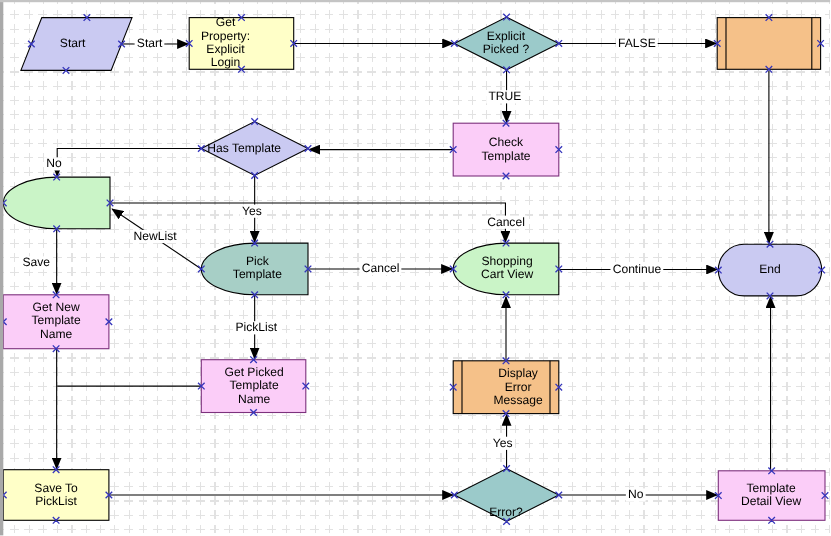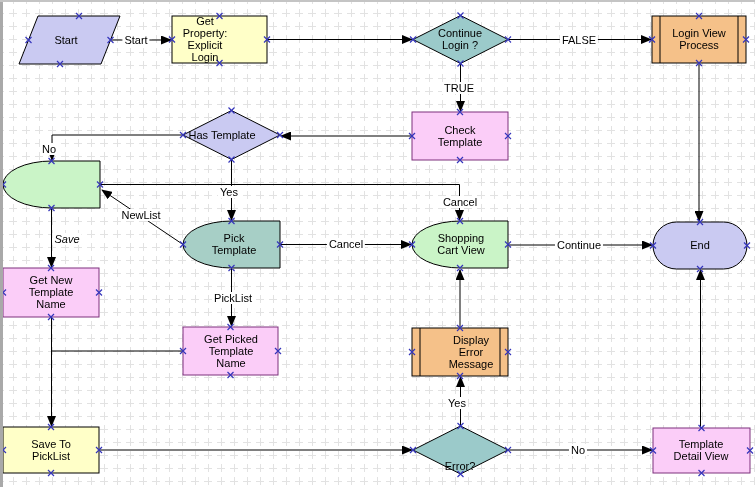--- a/index.html
+++ b/index.html
@@ -101,40 +101,39 @@
     <path class="xpts" d="M48 265l6 6m0 -6l-6 6M48 314l6 6m0 -6l-6 6M0 289.5l6 6m0 -6l-6 6M96 289.5l6 6m0 -6l-6 6"></path>
     <path class="xpts" d="M227.5 324l6 6m0 -6l-6 6M227.5 372l6 6m0 -6l-6 6M180 348l6 6m0 -6l-6 6M275 348l6 6m0 -6l-6 6"></path>
     <path class="xpts" d="M457 325l6 6m0 -6l-6 6M457 373l6 6m0 -6l-6 6M409 349l6 6m0 -6l-6 6M505 349l6 6m0 -6l-6 6"></path>
     <path class="xpts" d="M48 424l6 6m0 -6l-6 6M48 470l6 6m0 -6l-6 6M0 447l6 6m0 -6l-6 6M96 447l6 6m0 -6l-6 6"></path>
     <path class="xpts" d="M457.5 423l6 6m0 -6l-6 6M457.5 471l6 6m0 -6l-6 6M410 447l6 6m0 -6l-6 6M505 447l6 6m0 -6l-6 6"></path>
     <path class="xpts" d="M698.5 425l6 6m0 -6l-6 6M698.5 470l6 6m0 -6l-6 6M650 447.5l6 6m0 -6l-6 6M747 447.5l6 6m0 -6l-6 6"></path>
   </svg>
 
   <div class="lbl" style="left:66px;top:40px;width:60px;">Start</div>
   <div class="lbl" style="left:205px;top:39px;width:52px;">Get Property: Explicit Login</div>
-  <div class="lbl" style="left:460px;top:39px;width:52px;">Continue Login ?</div>
-  <div class="lbl" style="left:699px;top:39px;width:70px;">Login View Process</div>
+  <div class="lbl" style="left:460px;top:39px;width:52px;">Explicit Picked ?</div>
   <div class="lbl" style="left:460px;top:136px;width:56px;">Check Template</div>
   <div class="lbl" style="left:222px;top:135px;width:92px;">Has Template</div>
   <div class="lbl" style="left:234px;top:244px;width:52px;">Pick Template</div>
   <div class="lbl" style="left:461px;top:244px;width:60px;">Shopping Cart View</div>
   <div class="lbl" style="left:700px;top:245px;width:60px;">End</div>
   <div class="lbl" style="left:51px;top:292px;width:56px;">Get New Template Name</div>
   <div class="lbl" style="left:231px;top:351px;width:62px;">Get Picked Template Name</div>
   <div class="lbl" style="left:460px;top:352px;width:56px;margin-left:11px;">Display Error Message</div>
   <div class="lbl" style="left:51px;top:450px;width:54px;">Save To PickList</div>
   <div class="lbl" style="left:460px;top:450px;width:60px;margin-top:16px;">Error?</div>
   <div class="lbl" style="left:701px;top:450px;width:64px;">Template Detail View</div>
 
   <div class="clbl" style="left:136px;top:40px;">Start</div>
   <div class="clbl" style="left:579px;top:40px;">FALSE</div>
   <div class="clbl" style="left:459px;top:88px;">TRUE</div>
   <div class="clbl" style="left:49px;top:149px;">No</div>
   <div class="clbl" style="left:229px;top:192px;">Yes</div>
   <div class="clbl" style="left:460px;top:202px;">Cancel</div>
   <div class="clbl" style="left:141px;top:215px;">NewList</div>
   <div class="clbl" style="left:346px;top:244px;">Cancel</div>
-  <div class="clbl" style="left:67px;top:239px;font-style:italic;">Save</div>
+  <div class="clbl" style="left:33px;top:239px;">Save</div>
   <div class="clbl" style="left:579px;top:245px;">Continue</div>
   <div class="clbl" style="left:233px;top:298px;">PickList</div>
   <div class="clbl" style="left:457px;top:403px;">Yes</div>
   <div class="clbl" style="left:578px;top:450px;">No</div>
 </div>
 
 </body></html>

